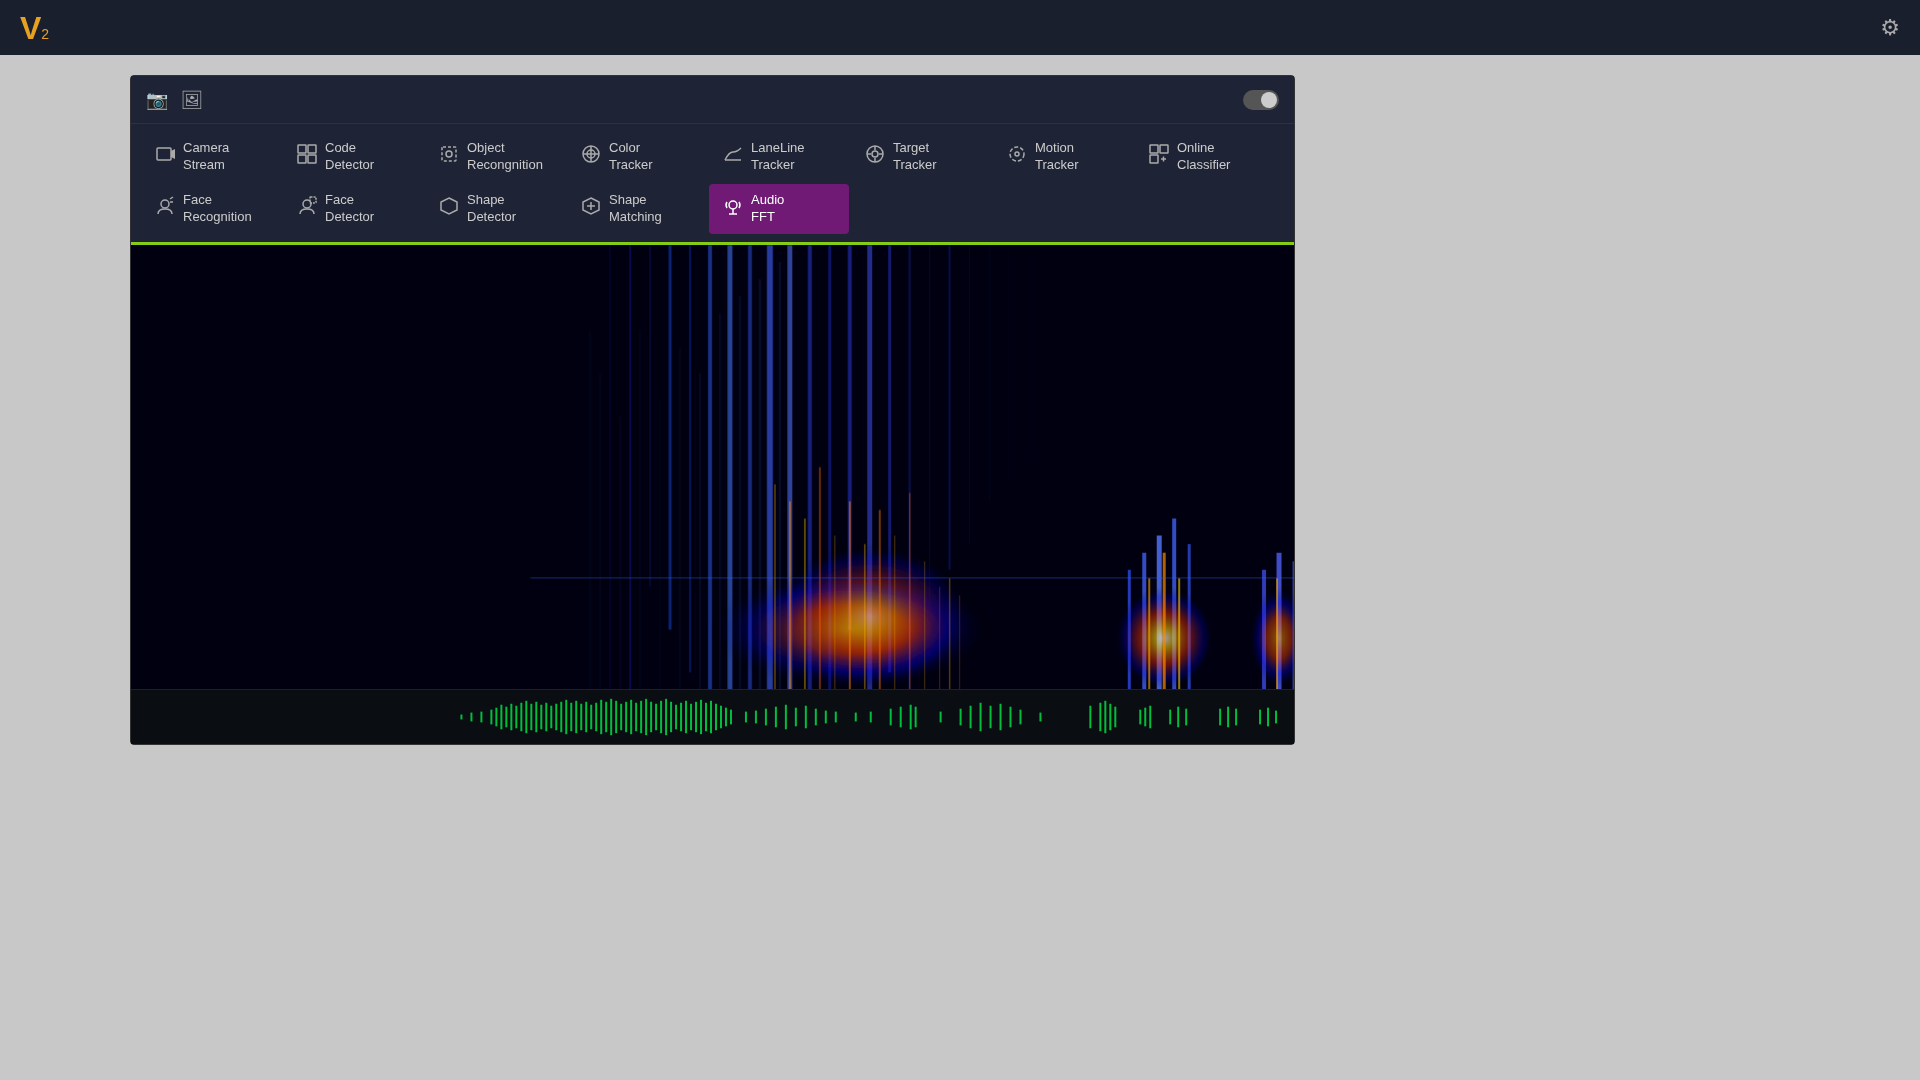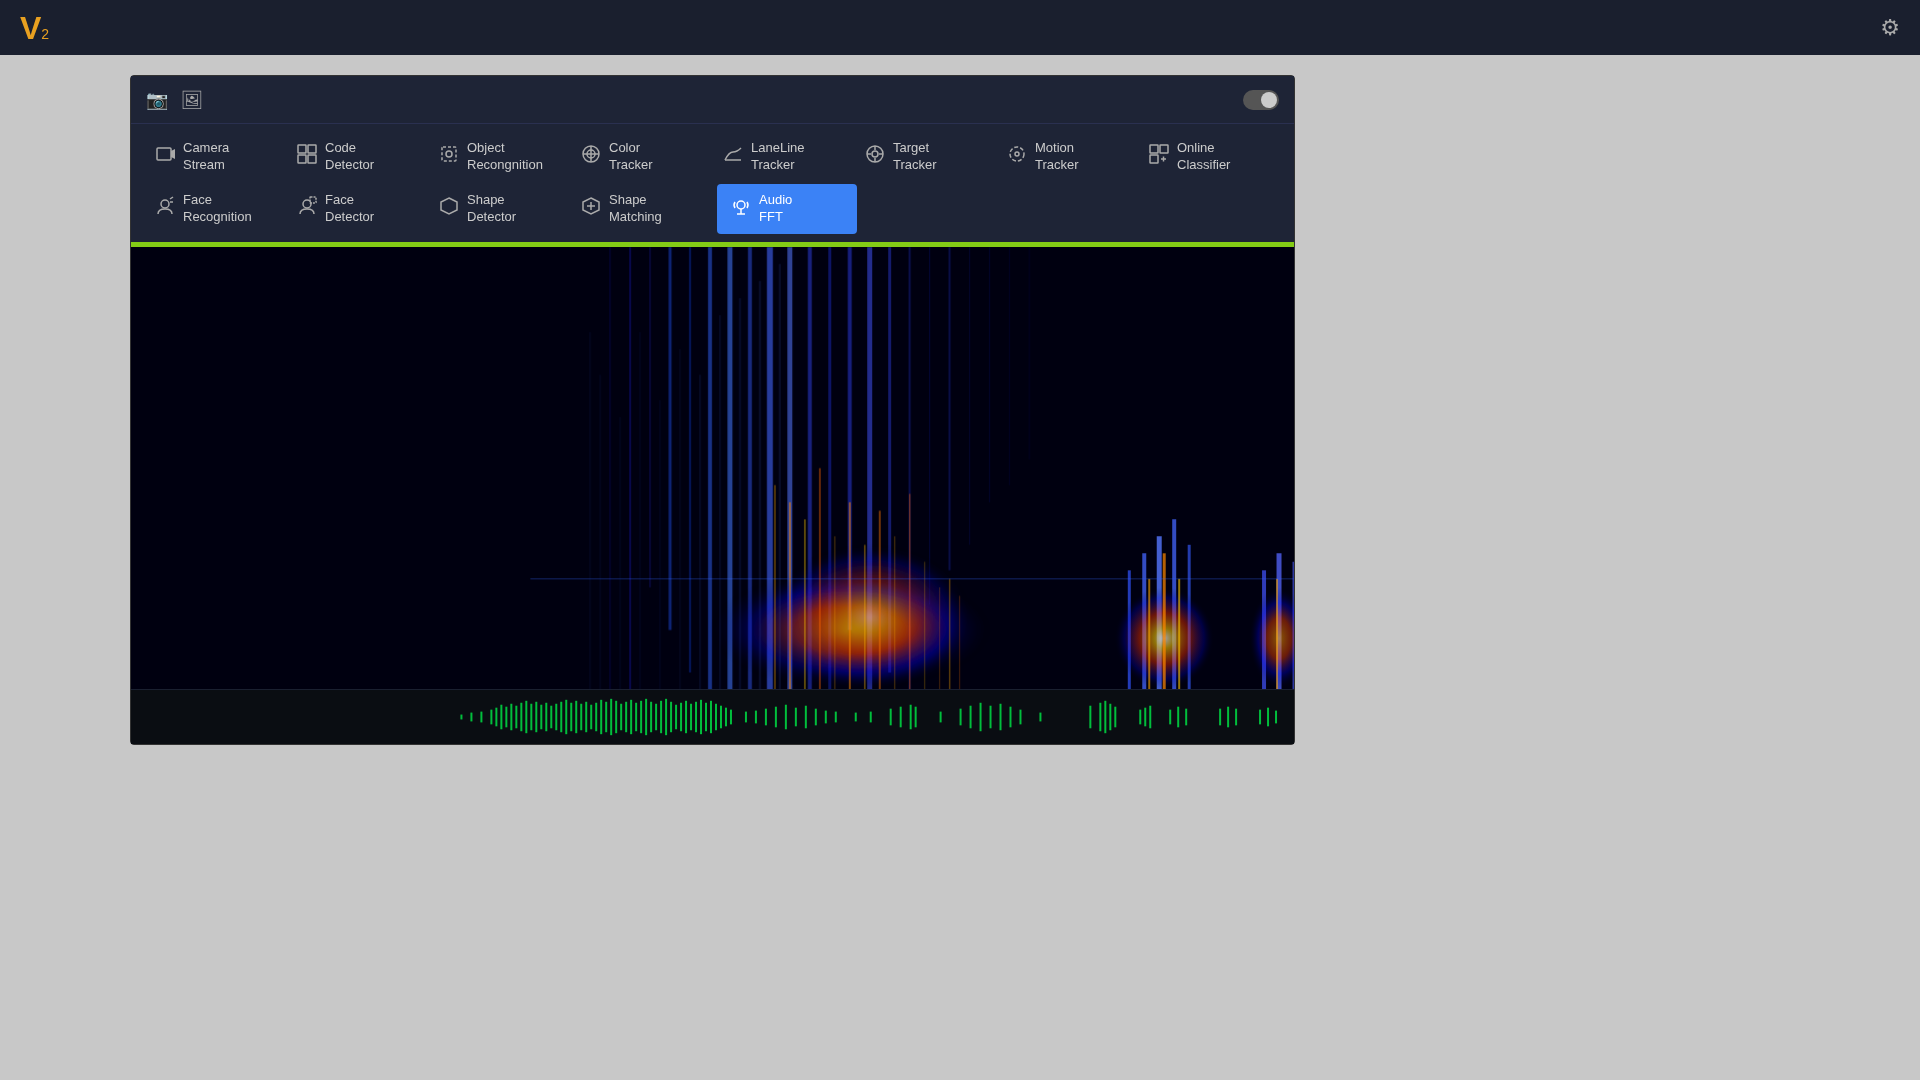--- a/index.html
+++ b/index.html
@@ -100,38 +100,37 @@
       right: 2px;
     }
 
     
     #menu-bar {
       background: #1e2436;
       padding: 8px 10px;
       display: flex;
       flex-wrap: wrap;
       gap: 2px;
-      border-bottom: 5px solid #84cc16;
+      border-bottom: 3px solid #84cc16;
       flex-shrink: 0;
     }
     .menu-item {
       display: flex;
       align-items: center;
       gap: 8px;
       padding: 8px 14px;
       border-radius: 4px;
       cursor: pointer;
       min-width: 140px;
       color: #ccc;
       transition: background 0.15s;
     }
     .menu-item.active {
-      background: #3b82f6;
+      background: #701a75;
       color: #fff;
-      margin-left: 8px;
     }
     .menu-icon {
       font-size: 18px;
       flex-shrink: 0;
       color: #aaa;
     }
     .menu-item.active .menu-icon {
       color: #fff;
     }
     .menu-label {

